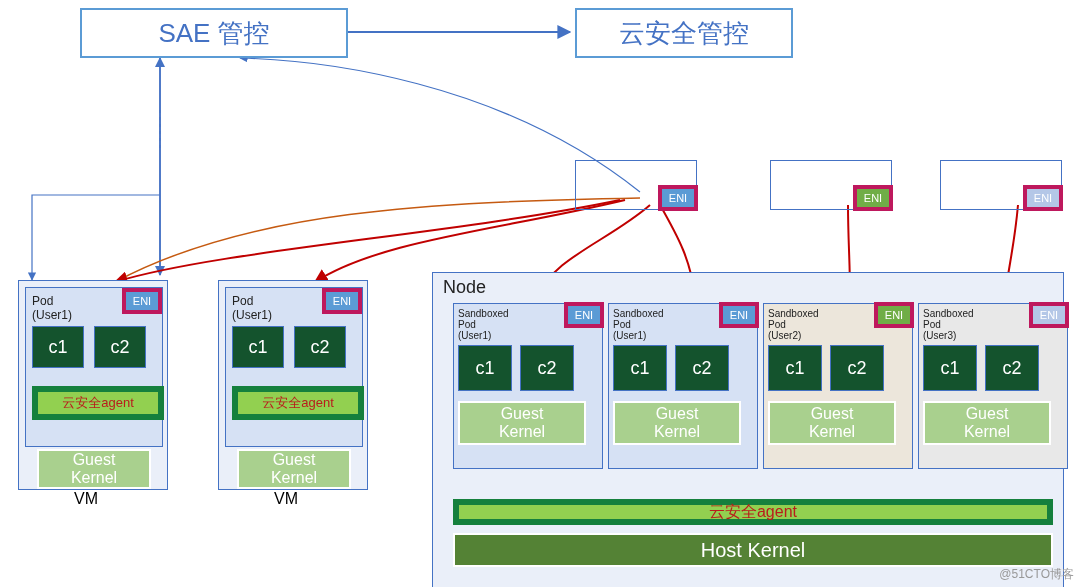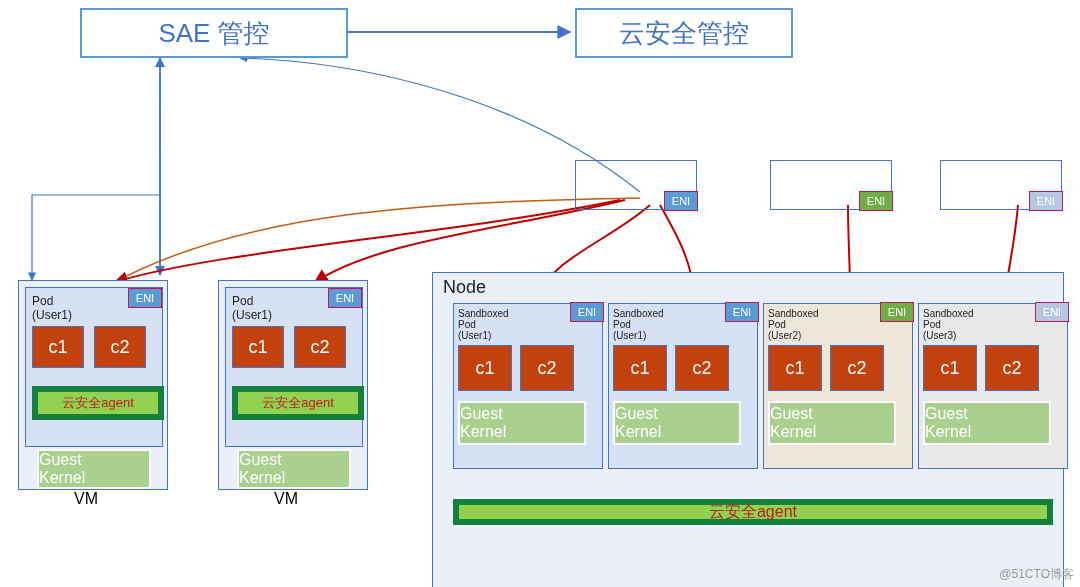--- a/index.html
+++ b/index.html
@@ -1,25 +1,25 @@
 <!DOCTYPE html>
 <html><head>
 <meta charset="utf-8">
 <style>
   html,body{margin:0;padding:0;width:1080px;height:587px;font-family:"Microsoft YaHei",Arial,sans-serif;background:#fff;overflow:hidden}
   .box{position:absolute;box-sizing:border-box}
   .top-box{border:2px solid #5b9bd5;background:#fff;color:#4472c4;font-size:26px;display:flex;align-items:center;justify-content:center;font-weight:400}
   .vm-outer{border:1px solid #4472c4;background:#eaeff9}
   .pod-box{border:1px solid #4472c4;background:#d6e1f4;padding:6px 6px 0 6px;color:#222;font-size:12px}
-  .c-box{border:1px solid #4472c4;background:#c2410c;color:#fff;font-size:18px;display:flex;align-items:center;justify-content:center}
-  .eni{position:absolute;border:1px solid #be185d;background:#5b9bd5;color:#fff;font-size:11px;display:flex;align-items:center;justify-content:center;width:32px;height:18px}
+  .c-box{border:1px solid #4472c4;background:#14532d;color:#fff;font-size:18px;display:flex;align-items:center;justify-content:center}
+  .eni{position:absolute;border:4px solid #be185d;background:#5b9bd5;color:#fff;font-size:11px;display:flex;align-items:center;justify-content:center;width:32px;height:18px}
   .eni.green{background:#70ad47}
   .eni.gray{background:#b4c7e7;color:#fff}
   .agent{border:6px solid #15803d;background:#92d050;color:#b91c1c;font-size:13px;display:flex;align-items:center;justify-content:center}
-  .gk{border:2px solid #fff;background:#a9d08e;color:#fff;font-size:16px;display:flex;flex-direction:column;justify-content:center;line-height:1.1}
+  .gk{border:2px solid #fff;background:#a9d08e;color:#fff;font-size:16px;display:flex;flex-direction:column;align-items:center;justify-content:center;line-height:1.1}
   .node-outer{border:1px solid #4472c4;background:#eaeff9}
   .node-title{position:absolute;font-size:18px;color:#222;font-weight:400}
   .spod{position:absolute;border:1px solid #4472c4;padding:4px 4px 0 4px;font-size:10px;color:#222}
   .spod.blue{background:#d6e1f4}
   .spod.beige{background:#ece6db}
   .spod.gray{background:#e8e8e8}
   .hk{border:2px solid #fff;background:#548235;color:#fff;font-size:20px;display:flex;align-items:center;justify-content:center}
   .watermark{position:absolute;right:6px;bottom:4px;font-size:12px;color:#999}
   .vpc-box{position:absolute;border:1px solid #4472c4;background:transparent}
 </style>
@@ -182,15 +182,16 @@
       <div class="c-box" style="width:52px;height:44px">c2</div>
     </div>
     <div class="gk" style="margin-top:10px;width:124px;height:40px">
       <span>Guest</span>
       <span>Kernel</span>
     </div>
     <div class="eni gray" style="right:-2px;top:-2px">ENI</div>
   </div>
 
   <div class="box agent" style="left:20px;top:226px;width:600px;height:26px;font-size:16px">云安全agent</div>
+  <div class="box hk" style="left:20px;top:260px;width:600px;height:34px">Host Kernel</div>
 </div>
 
 <div class="watermark">@51CTO博客</div>
 
 </body></html>

